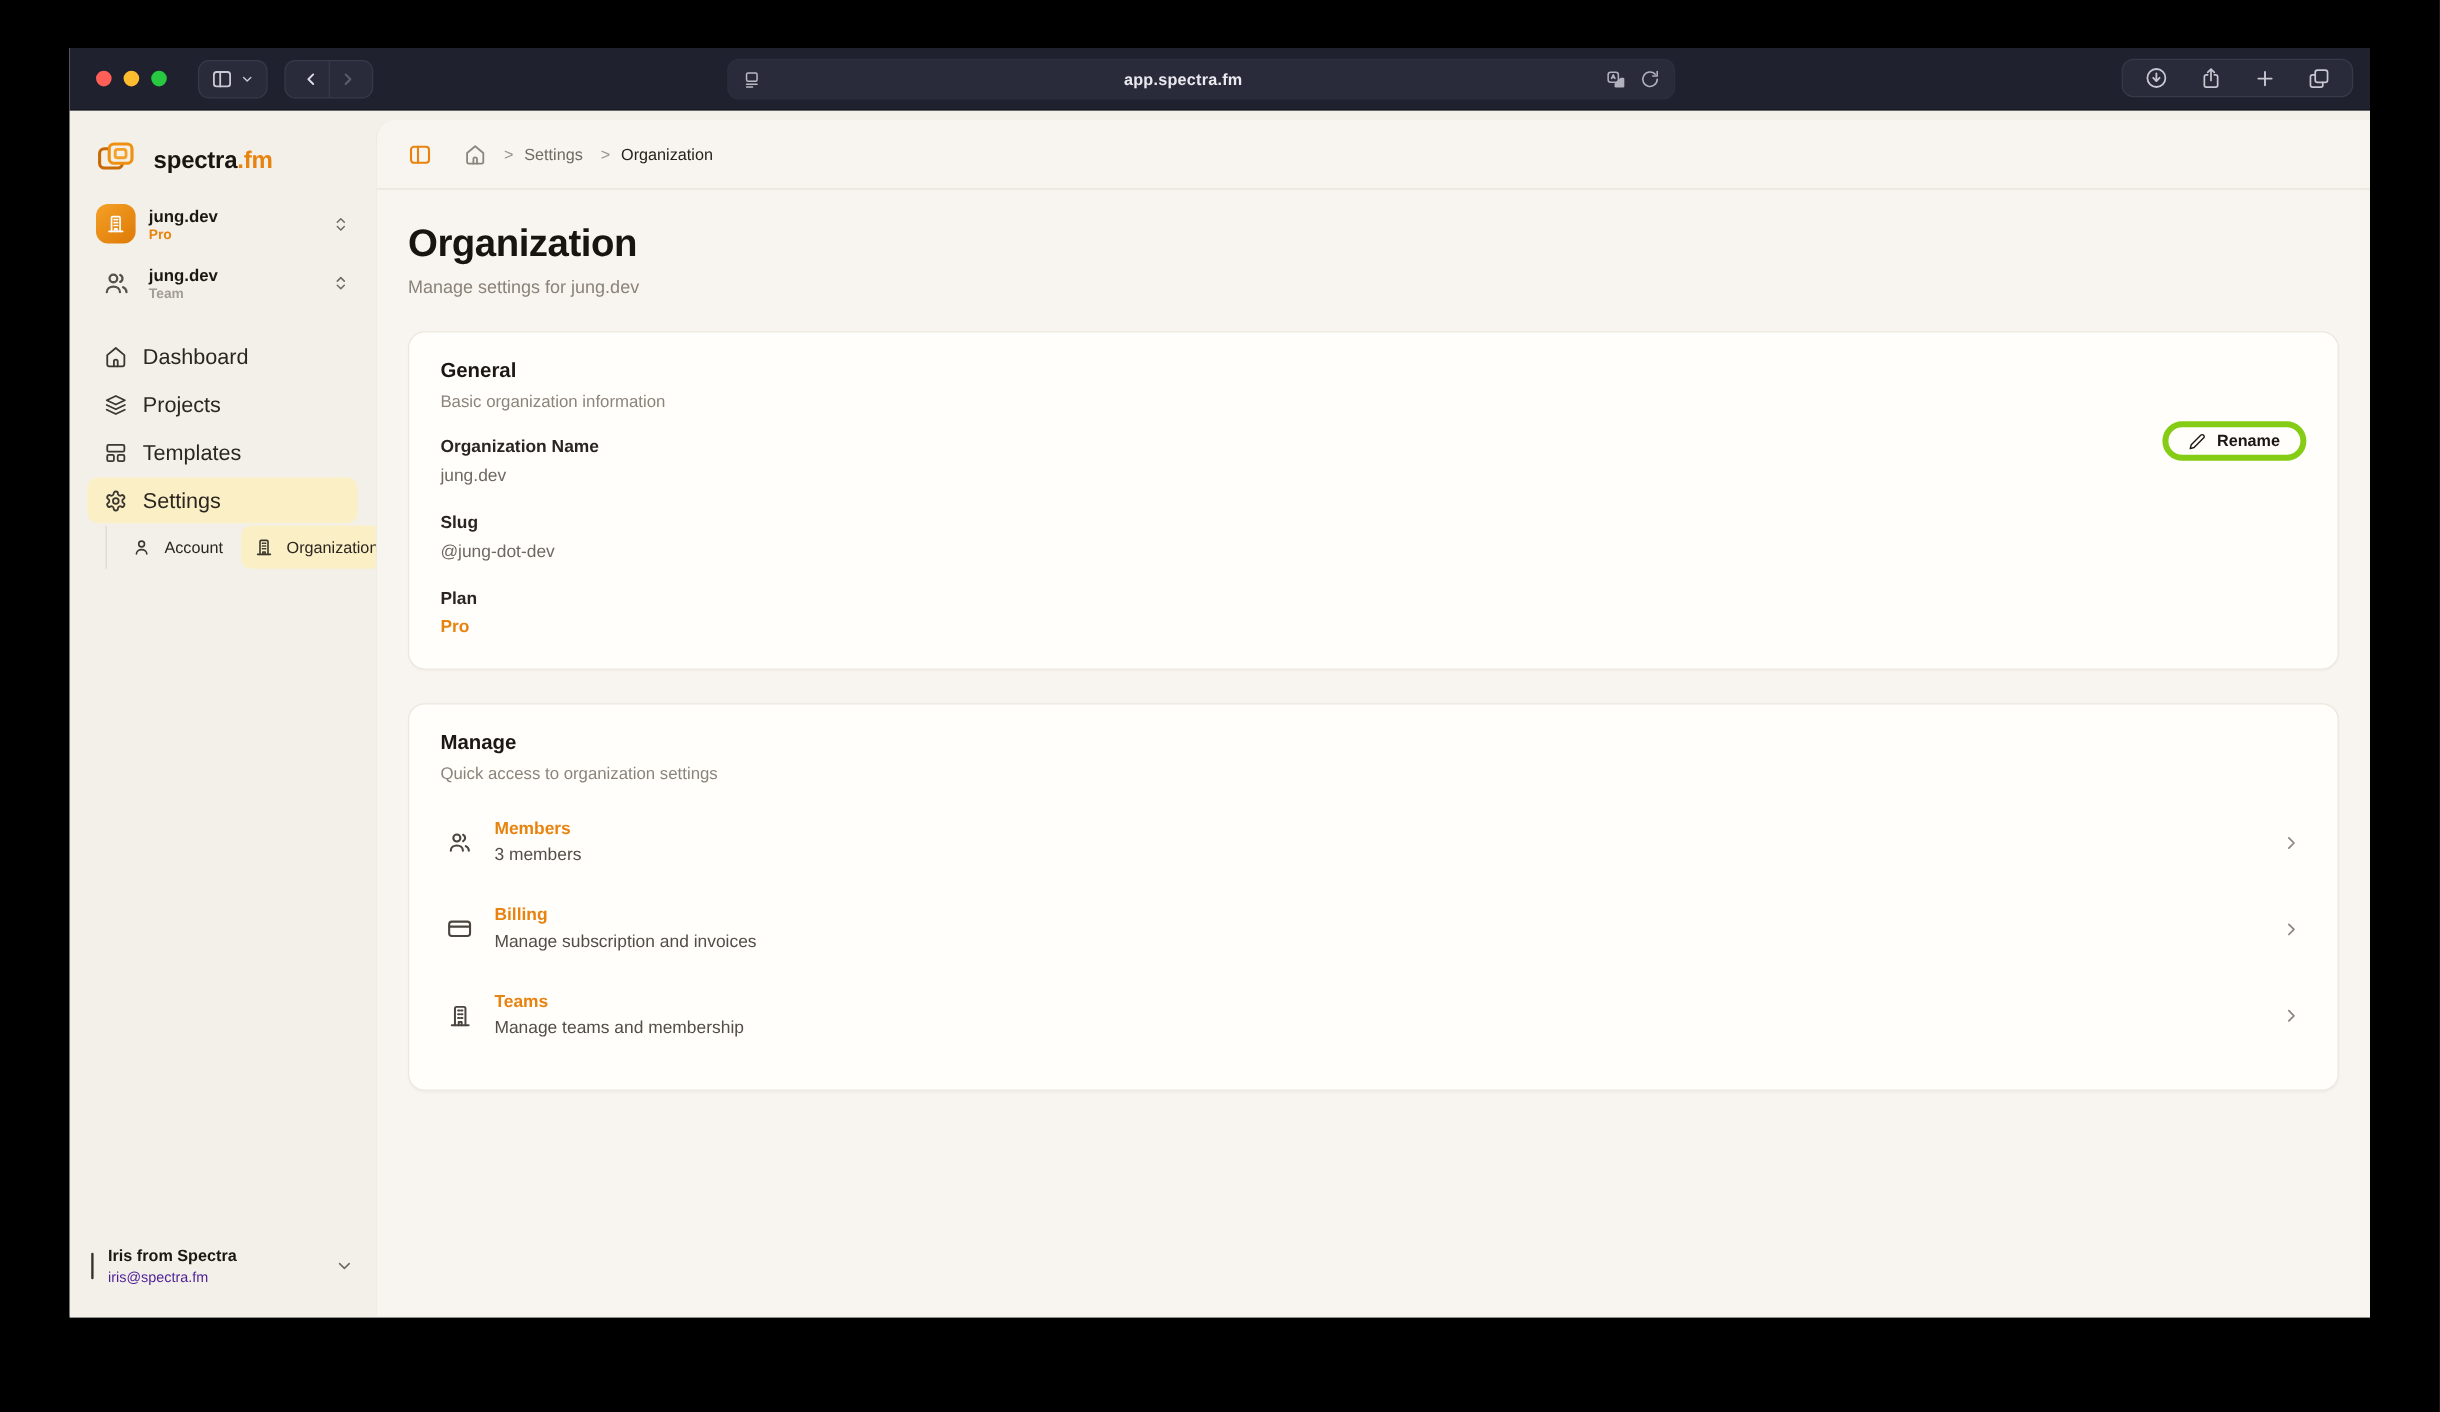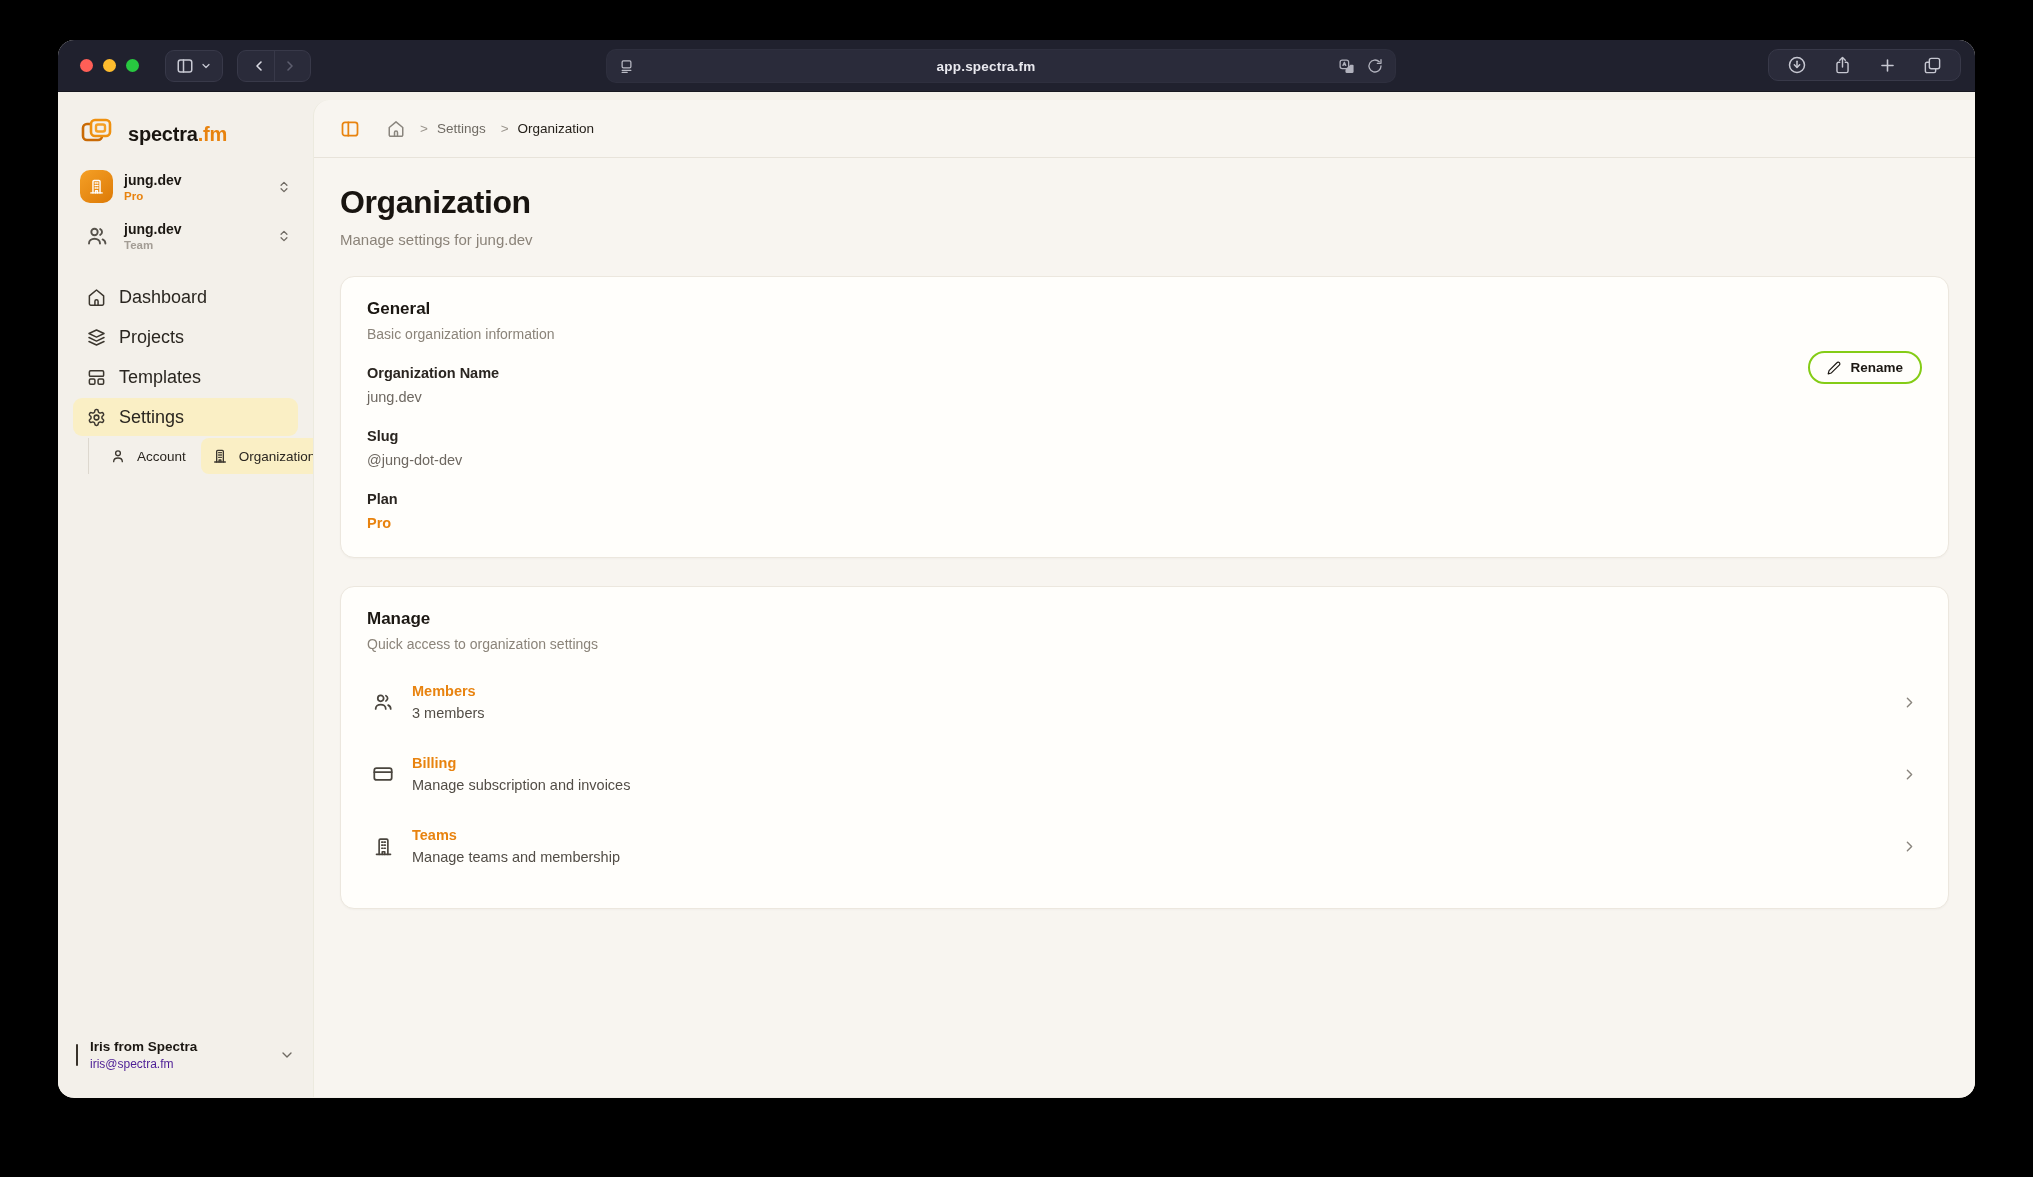--- a/index.html
+++ b/index.html
@@ -1,21 +1,21 @@
 <!DOCTYPE html>
 <html><head>
 <meta charset="utf-8">
 <style>
   * { margin:0; padding:0; box-sizing:border-box; }
   html,body { width:2033px; height:1177px; background:#000; font-family:"Liberation Sans", sans-serif; }
   .stage { position:relative; width:2033px; height:1177px; background:#000; overflow:hidden; }
 
   
   .window { position:absolute; left:58px; top:40px; width:1917px; height:1058px;
-            border-radius:16px; overflow:hidden; background:#f3f0ea;
+            border-radius:0; overflow:hidden; background:#f3f0ea;
             box-shadow:0 20px 60px rgba(0,0,0,.6); }
 
   
   .chrome { position:relative; height:52px; background:#20212e; display:flex; align-items:center;
             padding:0 16px; border-bottom:1px solid #15161f; }
   .lights { display:flex; gap:10px; margin-left:6px; }
   .light { width:13px; height:13px; border-radius:50%; }
   .light.red { background:#ff5f57; } .light.yellow { background:#febc2e; } .light.green { background:#28c840; }
   .pill { display:flex; align-items:center; background:#2a2b3a; border:1px solid #383949;
           border-radius:9px; height:32px; color:#c9cad4; }
@@ -99,21 +99,21 @@
   .card-title { font-size:17px; font-weight:700; color:#1b1712; }
   .card-sub { margin-top:7px; font-size:14px; color:#8b847a; }
 
   .field { margin-top:23px; }
   .field-label { font-size:14.5px; font-weight:600; color:#2a2520; }
   .field-value { margin-top:8px; font-size:14.5px; color:#6e6861; }
   .field-value.accent { color:#e8830f; font-weight:600; }
 
   .rename-btn { position:absolute; top:74px; right:26px; display:flex; align-items:center; gap:9px;
                 height:33px; padding:0 17px; border-radius:17px; background:#fffefb;
-                border:2px solid #84cc16; font-size:13.5px; font-weight:600; color:#1b1712;
+                border:5px solid #84cc16; font-size:13.5px; font-weight:600; color:#1b1712;
                 cursor:pointer; font-family:inherit; }
 
   .manage-rows { margin-top:14px; display:flex; flex-direction:column; }
   .m-row { display:flex; align-items:center; gap:17px; padding:17px 4px; cursor:pointer; border-radius:10px; }
   .m-icon { color:#4a453e; display:flex; flex:0 0 24px; justify-content:center; }
   .m-texts { flex:1; }
   .m-title { font-size:14.5px; font-weight:600; color:#e8830f; }
   .m-sub { margin-top:6px; font-size:14.5px; font-weight:500; color:#524d46; }
   .m-chevron { color:#8a857e; display:flex; }
 </style>

